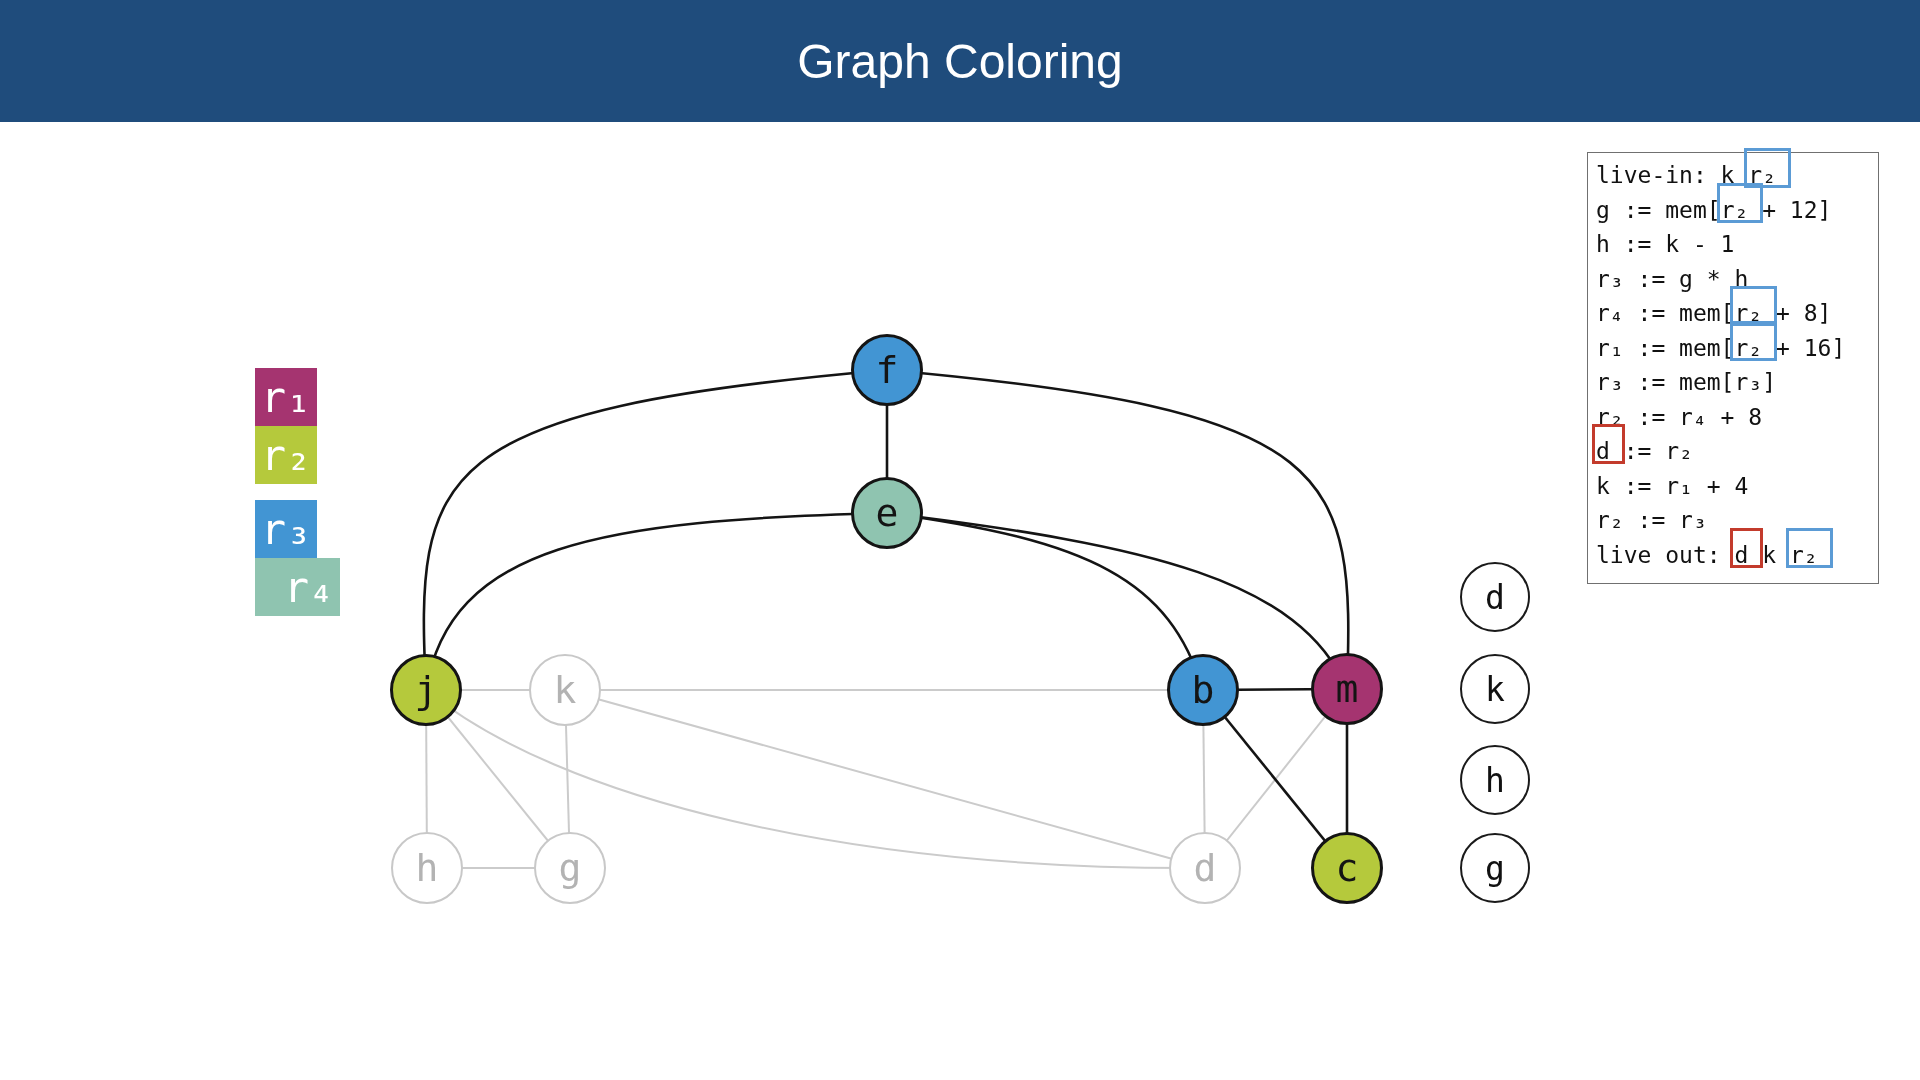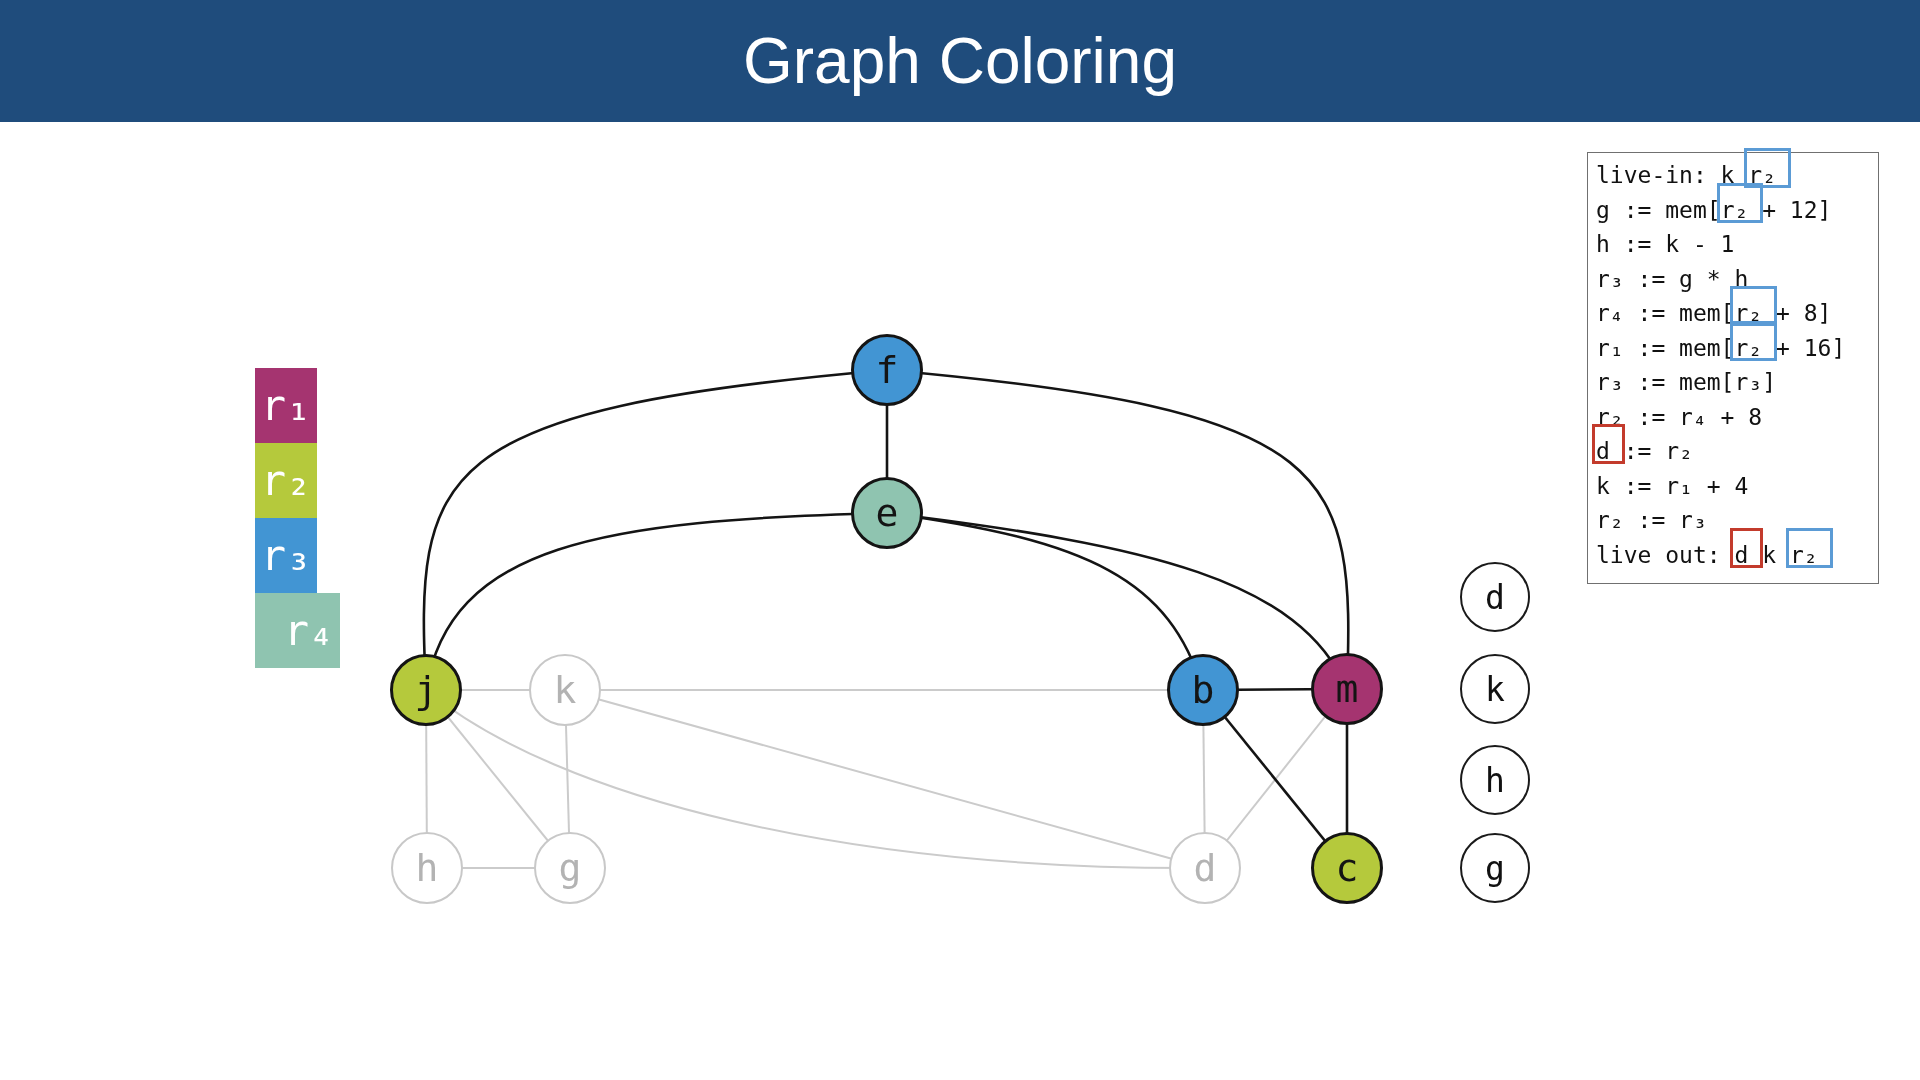--- a/index.html
+++ b/index.html
@@ -1,29 +1,29 @@
 <!DOCTYPE html>
 <html><head>
 <meta charset="utf-8">
 <style>
   html,body{margin:0;padding:0;background:#fff;}
   .stage{position:relative;width:1920px;height:1080px;background:#ffffff;overflow:hidden;
          font-family:"DejaVu Sans Mono", monospace;}
   .titlebar{position:absolute;left:0;top:0;width:1920px;height:122px;
             display:flex;align-items:center;justify-content:center;}
-  .title{font-family:"Liberation Sans", sans-serif;font-size:64px;font-weight:400;
+  .title{font-family:"Liberation Sans", sans-serif;font-size:48px;font-weight:400;
          color:#ffffff;letter-spacing:0px;}
   #edges{position:absolute;left:0;top:0;}
   .node{position:absolute;width:72px;height:72px;border-radius:50%;
         transform:translate(-50%,-50%);display:flex;align-items:center;justify-content:center;
         font-size:38px;box-sizing:border-box;}
   .node.colored{border:3px solid #141414;color:#141414;}
   .node.plain{background:#ffffff;border:2px solid #C8C8C8;color:#B3B3B3;}
   .legend{position:absolute;left:255px;top:368px;display:flex;flex-direction:column;}
-  .legend-item{width:62px;height:75px;display:flex;align-items:center;justify-content:center;
+  .legend-item{width:62px;height:58px;display:flex;align-items:center;justify-content:center;
                color:#ffffff;font-size:42px;}
   .stacknode{position:absolute;width:70px;height:70px;border-radius:50%;background:#fff;
              border:2.5px solid #1a1a1a;transform:translate(-50%,-50%);box-sizing:border-box;
              display:flex;align-items:center;justify-content:center;font-size:33px;color:#111;}
   .codebox{position:absolute;left:1587px;top:152px;width:292px;height:432px;
            border:1.5px solid #707070;box-sizing:border-box;padding:5px 16px 0 8px;
            font-size:23px;line-height:34.5px;color:#111;white-space:pre;}
   .code-line{height:34.5px;}
   .hl{position:relative;}
   .hl::after{content:"";position:absolute;top:-14px;bottom:0px;left:-4px;right:-15px;
@@ -68,21 +68,21 @@
       <div class="node colored" style="left: 1347px; top: 689px; background: rgb(165, 52, 112);">m</div>
       <div class="node plain" style="left: 427px; top: 868px;">h</div>
       <div class="node plain" style="left: 570px; top: 868px;">g</div>
       <div class="node plain" style="left: 1205px; top: 868px;">d</div>
       <div class="node colored" style="left: 1347px; top: 868px; background: rgb(181, 201, 60);">c</div>
     </div>
 
   <div class="legend" id="legend">
       <div class="legend-item" style="background: rgb(165, 52, 112);">r₁</div>
       <div class="legend-item" style="background: rgb(181, 201, 60);">r₂</div>
-      <div class="legend-item" style="background: rgb(66, 149, 211);">r₃</div>
+      <div class="legend-item" style="background: rgb(66, 149, 211); margin-top: 16px;">r₃</div>
       <div class="legend-item" style="background: rgb(143, 196, 176); padding-left: 23px;">r₄</div>
     </div>
 
   <div id="stack">
       <div class="stacknode" style="left: 1495px; top: 597px;">d</div>
       <div class="stacknode" style="left: 1495px; top: 689px;">k</div>
       <div class="stacknode" style="left: 1495px; top: 780px;">h</div>
       <div class="stacknode" style="left: 1495px; top: 868px;">g</div>
     </div>
 

